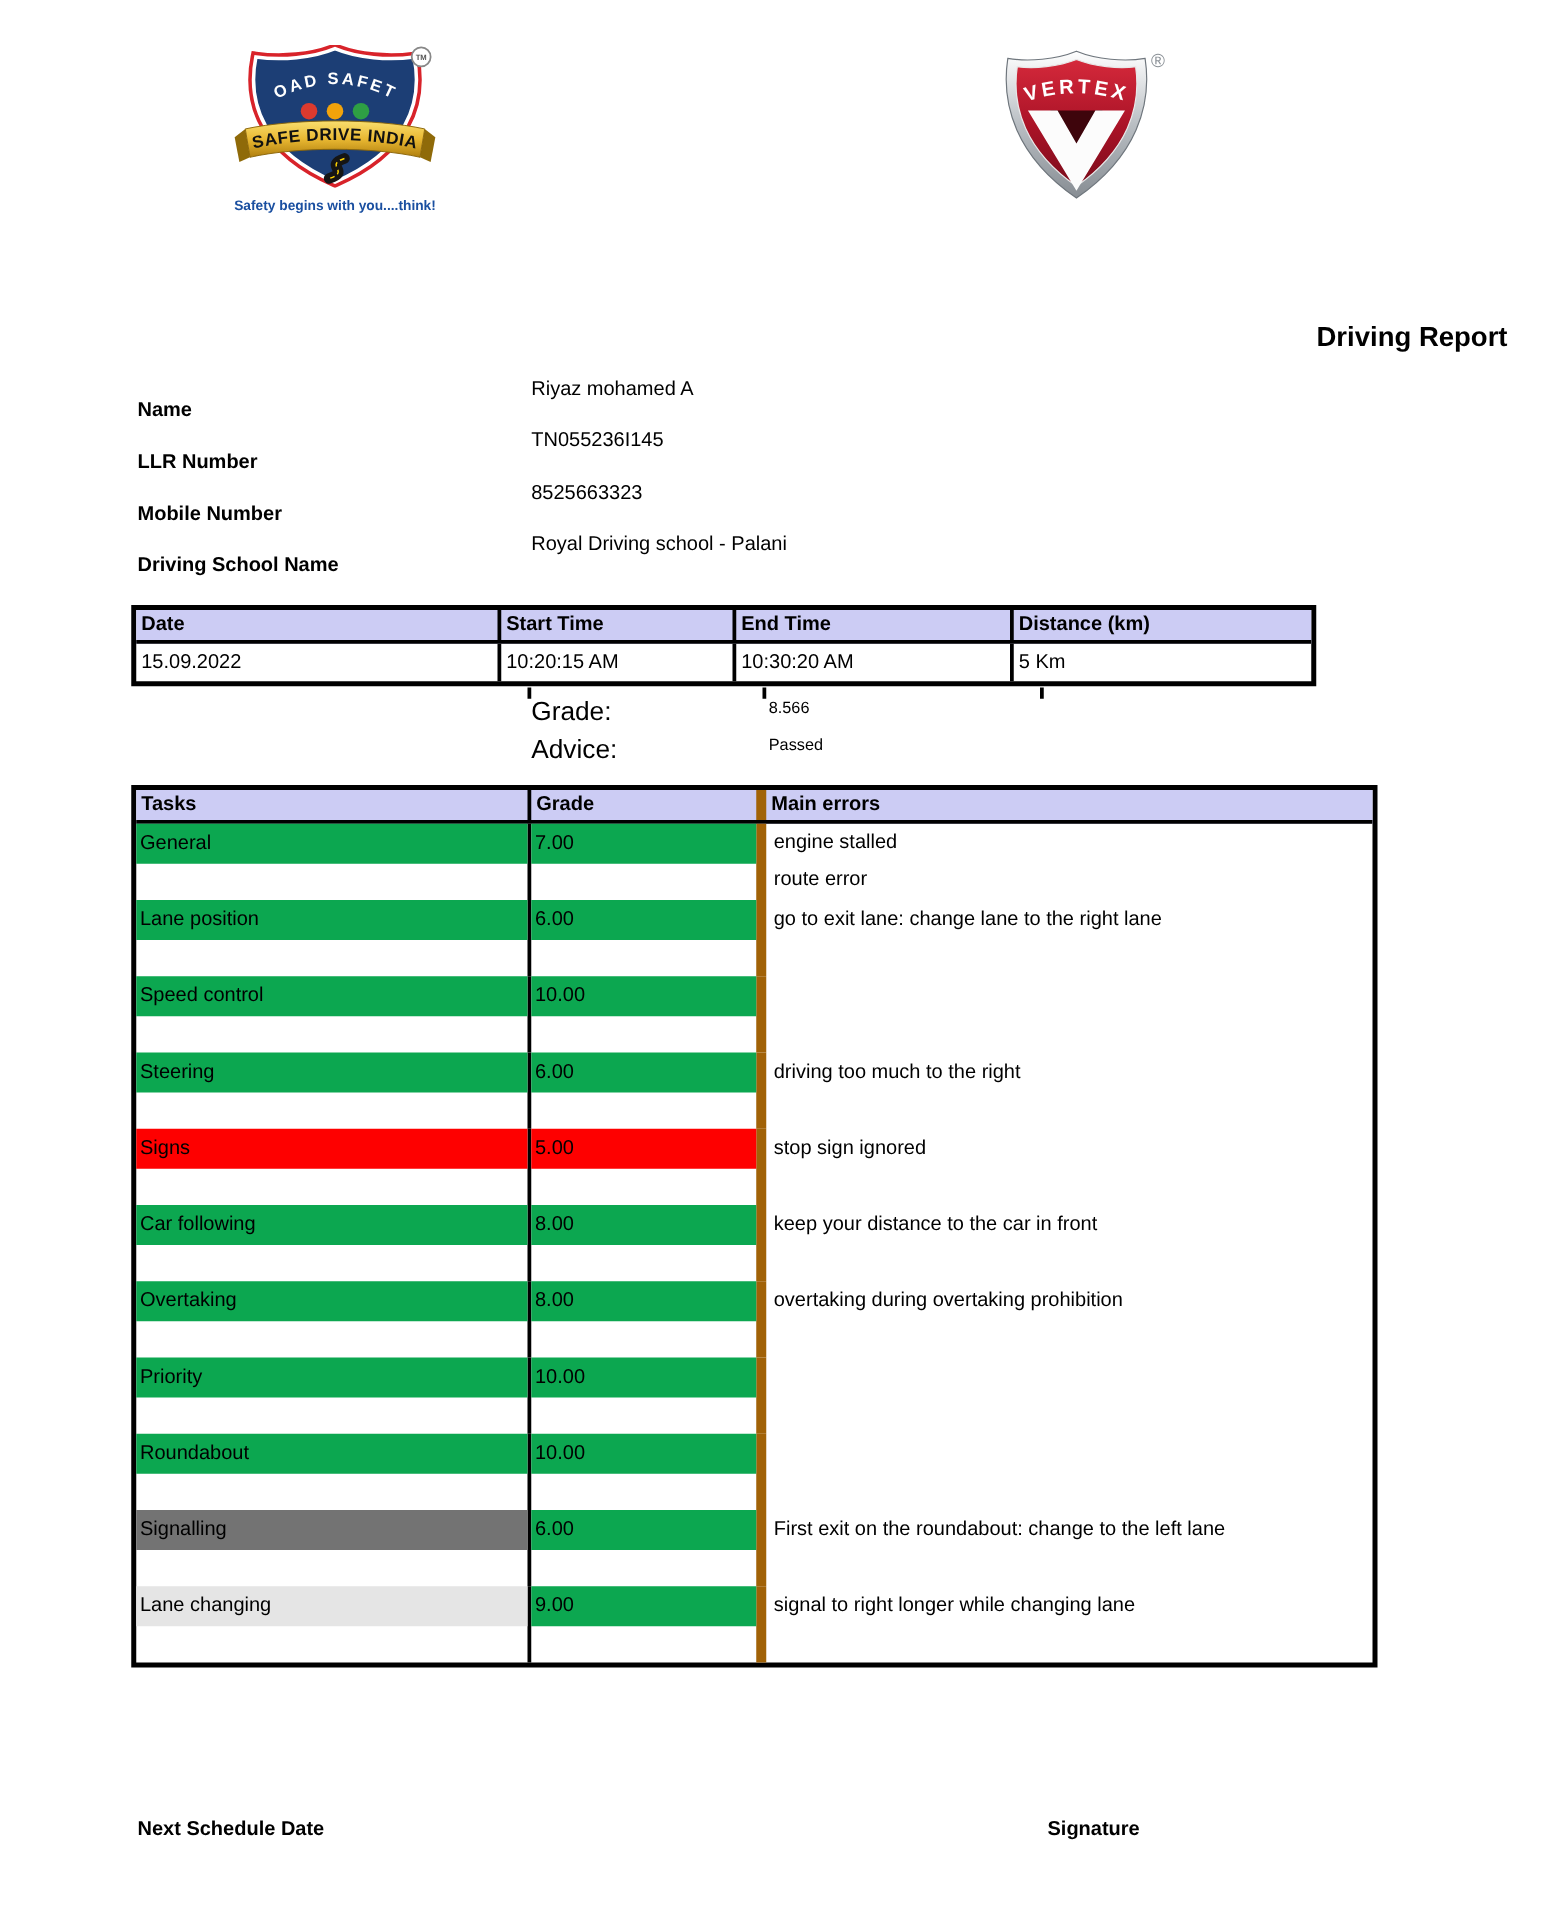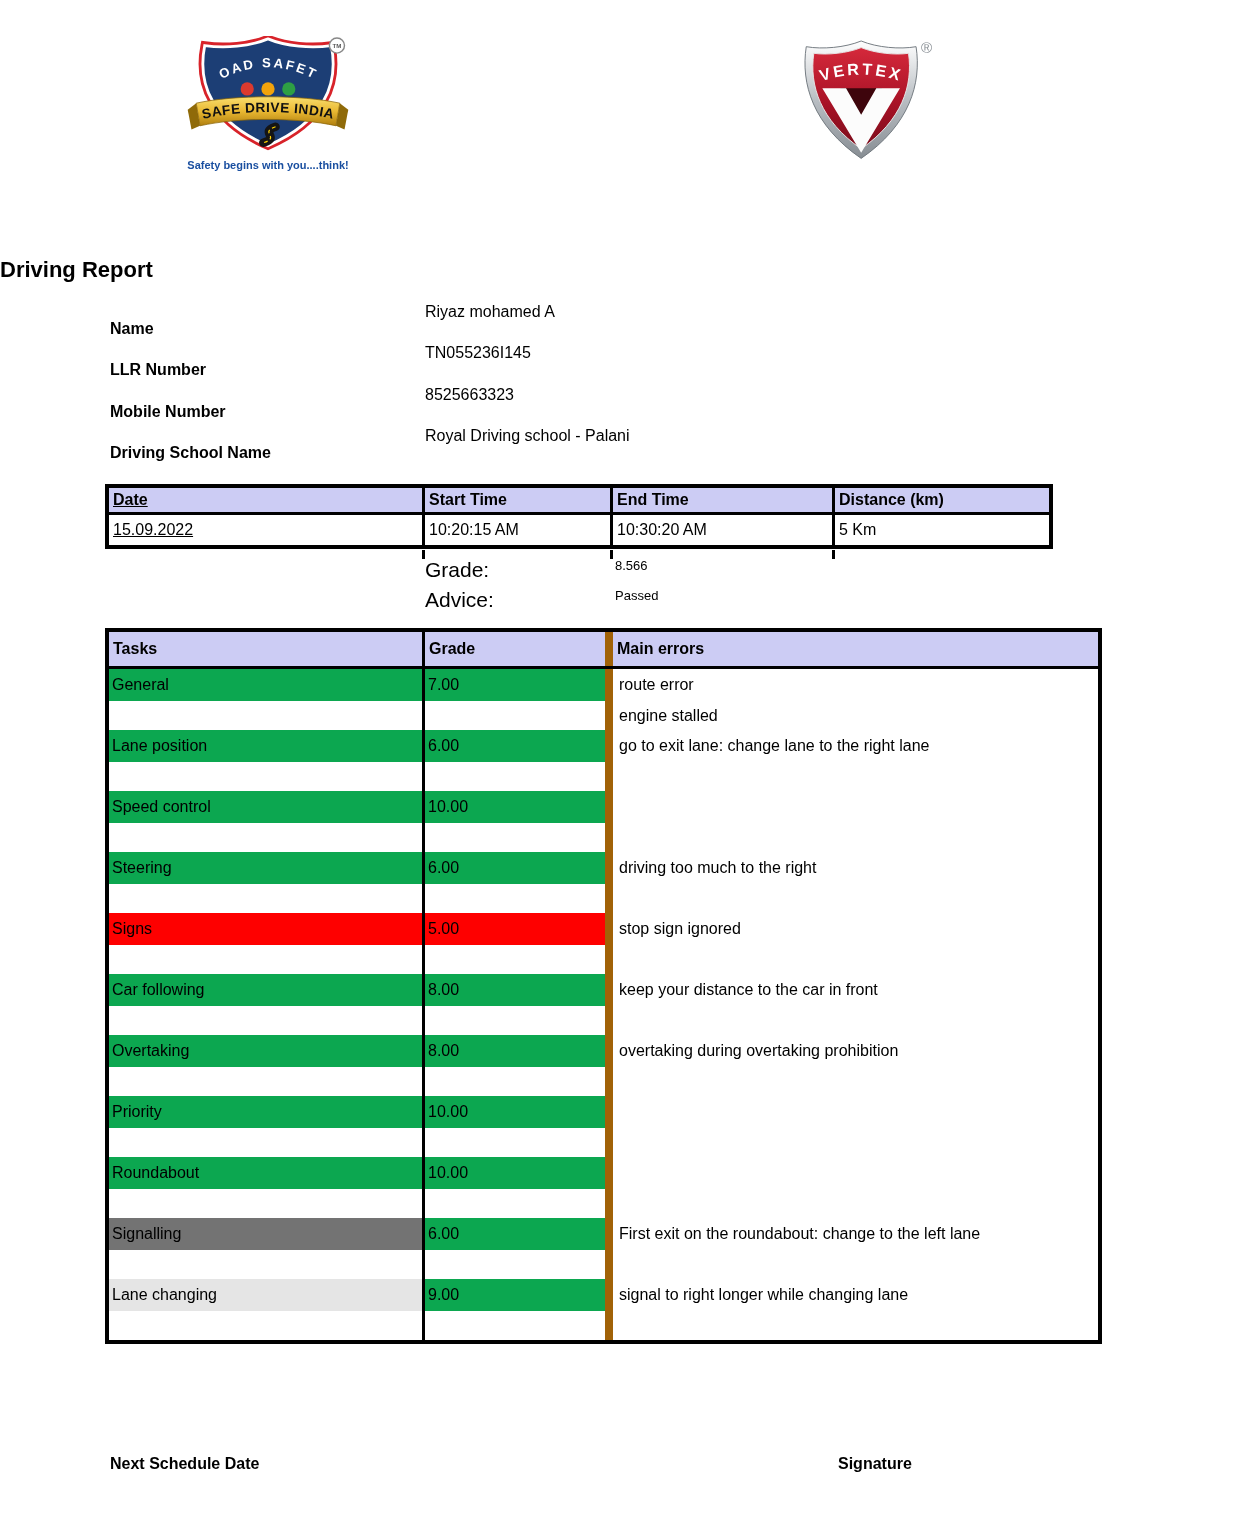--- a/index.html
+++ b/index.html
@@ -16,50 +16,50 @@
 
   
   .logo-sdi { position:absolute; left:183px; top:36px; width:170px; text-align:center; }
   .logo-sdi svg { display:block; }
   .sdi-tagline { font-size:11px; font-weight:bold; color:#1A4FA0; margin-top:1px; white-space:nowrap; }
   .logo-vertex { position:absolute; left:793px; top:38px; }
 
   
   .title { position:absolute; top:210px; left:0; width:1206px; text-align:center;
            font-size:28px; font-weight:bold; }
-  .subtitle { position:absolute; top:257px; left:0; width:1206px; text-align:left;
+  .subtitle { position:absolute; top:257px; left:0; width:1206px; text-align:right;
               font-size:22px; font-weight:bold; }
 
   
   .info-row { position:absolute; left:0; width:100%; height:22px; }
   .info-label { position:absolute; left:110px; font-size:16px; font-weight:bold;margin-top:17px; }
   .info-value { position:absolute; left:425px; font-size:16px; }
 
   
   .session-table { position:absolute; left:105px; top:484px; width:948px;
                    border:4px solid #000; background:#fff; }
   .s-row { display:flex; }
   .s-head { height:27px; border-bottom:3px solid #000; font-weight:bold; }
   .s-body { height:30px;border-radius:12px; }
   .s-cell { display:flex; align-items:center; padding-left:4px; font-size:16px; }
-  .sc1 { width:316px; border-right:3px solid #000;text-decoration:underline; }
+  .sc1 { width:292px; border-right:3px solid #000; }
   .sc2 { width:188px; border-right:3px solid #000; }
   .sc3 { width:222px; border-right:3px solid #000; }
   .sc4 { flex:1; }
   .stub { position:absolute; width:3px; height:9px; background:#000; top:550px; }
 
   
   .sum-row { position:absolute; left:0; width:100%; height:26px; }
   .sum-label { position:absolute; left:425px; font-size:21px; }
   .sum-value { position:absolute; left:615px; font-size:13px; }
 
   
   .tasks-table { position:absolute; left:105px; top:628px; width:997px;
                  border:4px solid #000; background:#fff; }
-  .t-head { display:flex; height:37px; border-bottom:3px solid #000; font-weight:bold; }
+  .t-head { display:flex; height:27px; border-bottom:3px solid #000; font-weight:bold; }
   .t-hcell { display:flex; align-items:center; padding-left:4px; font-size:16px; }
   .tc1 { width:316px; border-right:3px solid #000; }
   .tc2 { width:188px; border-right:8px solid #a16207; }
   .tc3 { flex:1; }
   .trow { display:flex; height:61px; }
   .band { height:32px; display:flex; align-items:center; padding-left:3px; font-size:16px; }
   .errline { display:flex; align-items:center; padding-left:6px; font-size:16px; }
   .err1 { height:32px; }
   .err2 { height:29px; }
 
@@ -192,22 +192,22 @@
     </div>
 
     <div class="trow">
       <div class="tc1">
           <div class="band" style="background-color: rgb(12, 167, 80);">General</div>
         </div>
       <div class="tc2">
           <div class="band" style="background-color: rgb(12, 167, 80);">7.00</div>
         </div>
       <div class="tc3">
+        <div class="errline err2">engine stalled</div>
         <div class="errline err1">route error</div>
-        <div class="errline err2">engine stalled</div>
       </div>
     </div>
 
     <div class="trow">
       <div class="tc1">
           <div class="band" style="background-color: rgb(12, 167, 80);">Lane position</div>
         </div>
       <div class="tc2">
           <div class="band" style="background-color: rgb(12, 167, 80);">6.00</div>
         </div>

